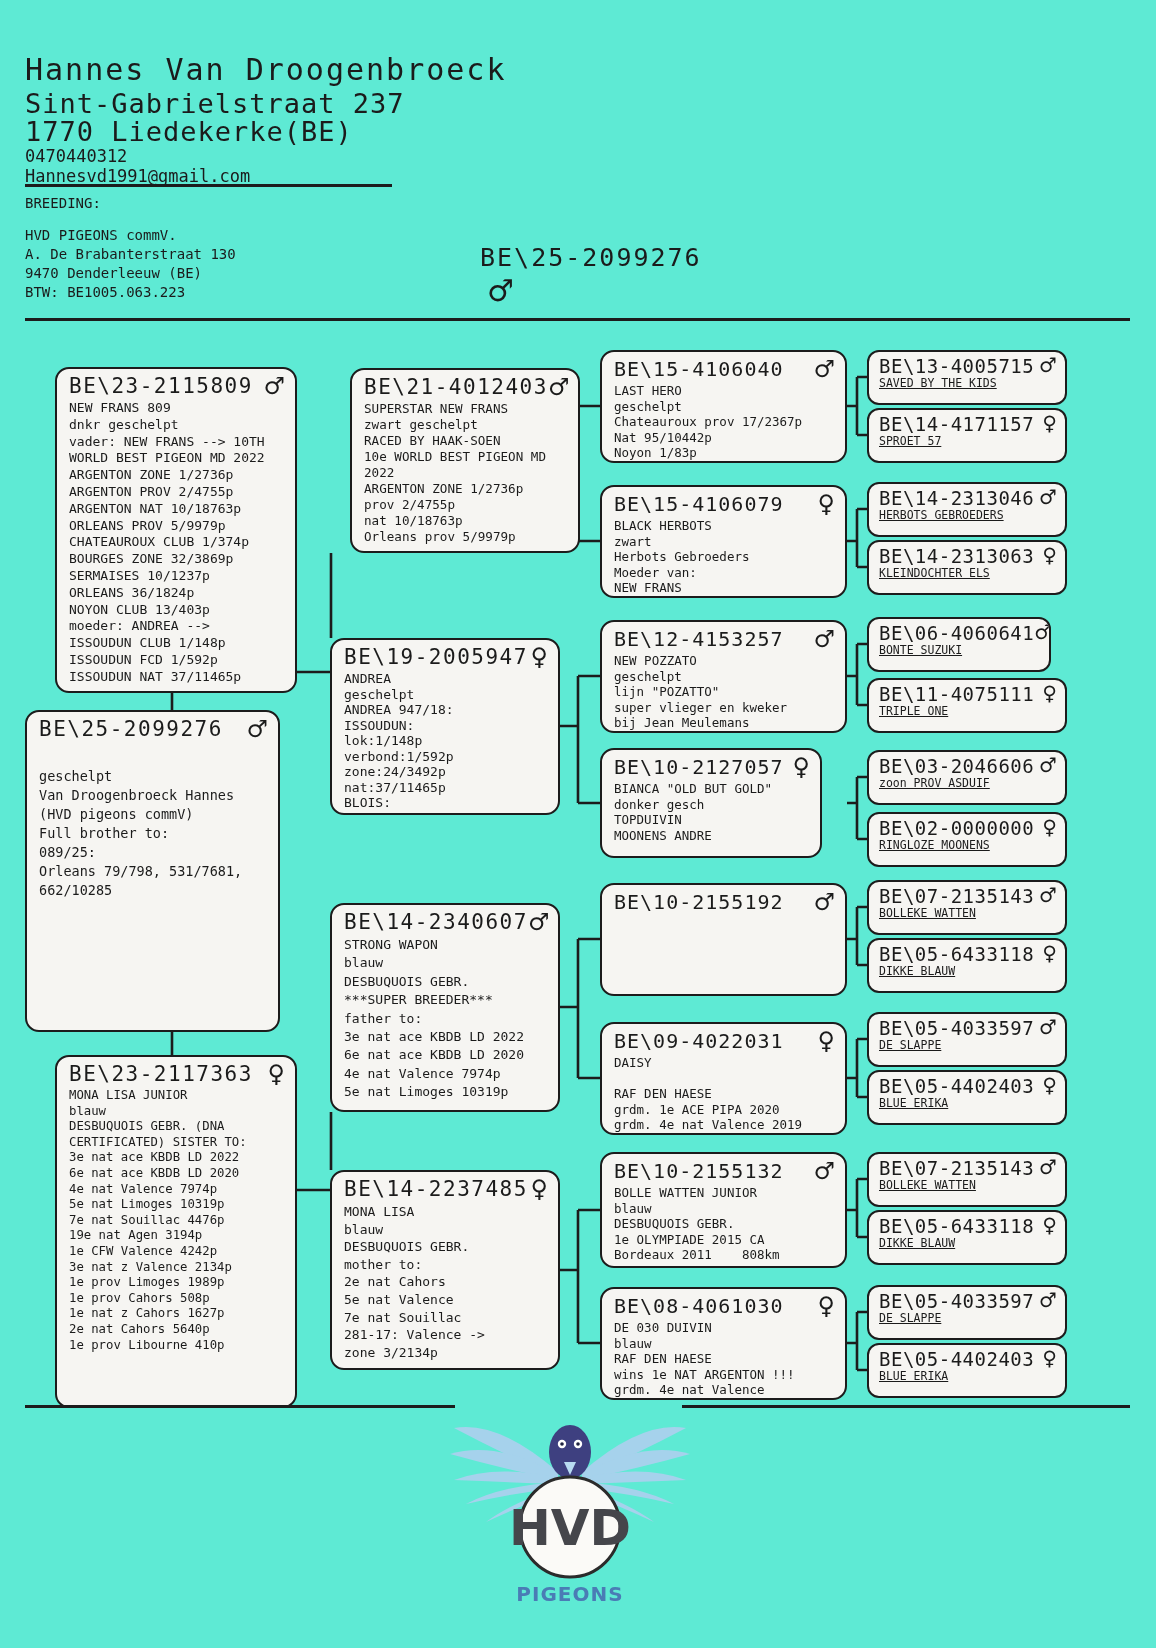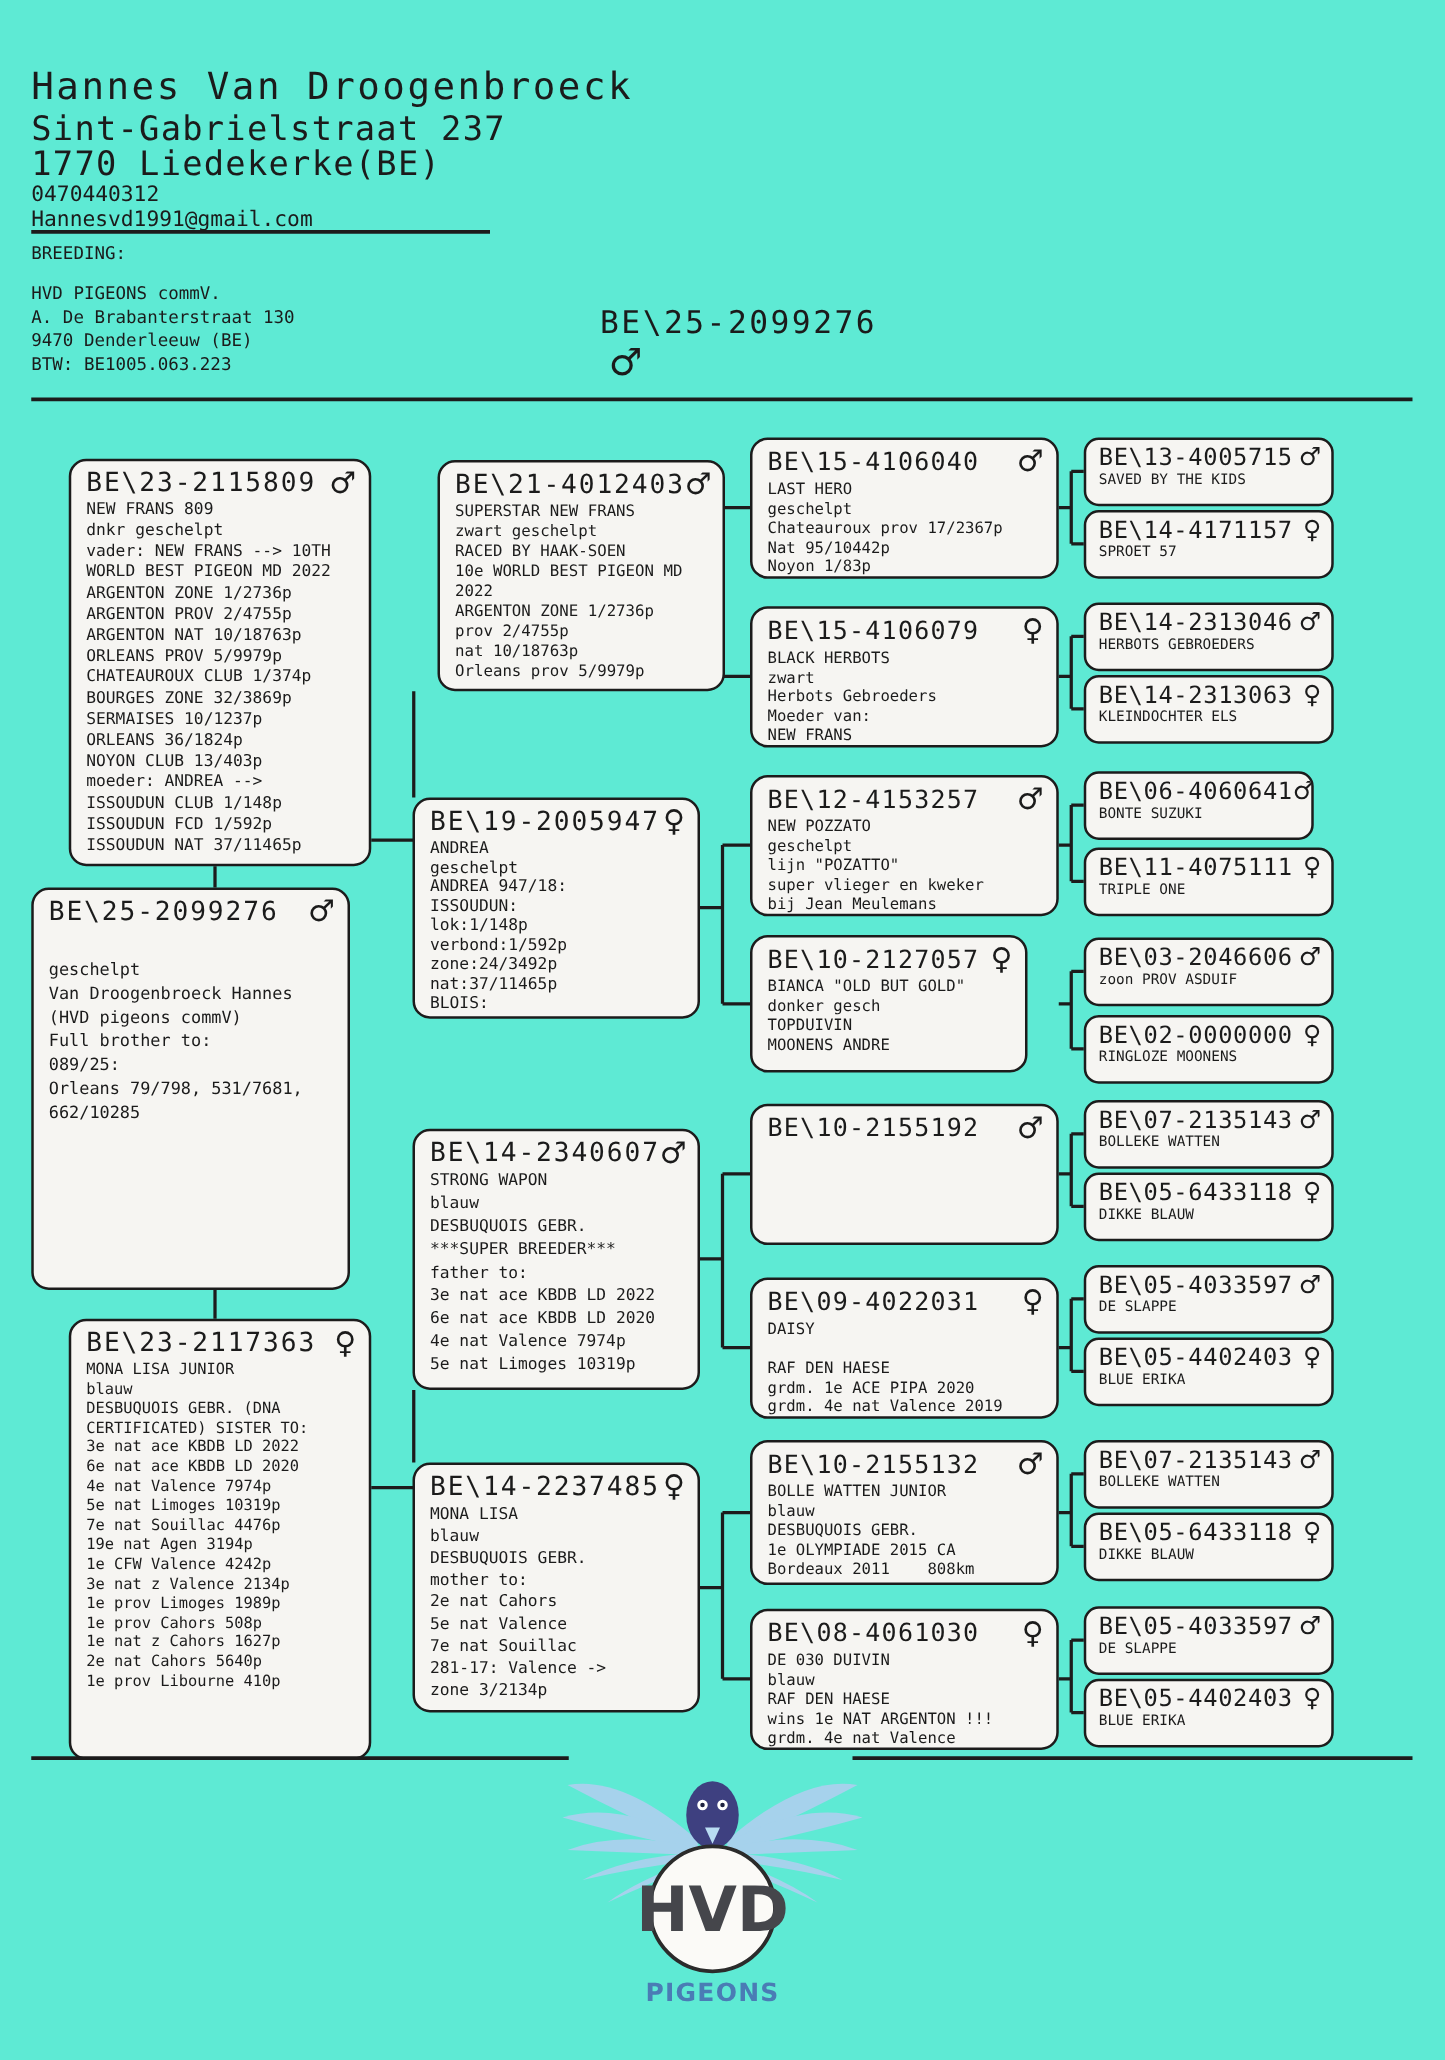--- a/index.html
+++ b/index.html
@@ -19,21 +19,21 @@
        box-sizing:border-box;padding:5px 10px 3px 12px;overflow:hidden;}
   .trow{display:flex;justify-content:space-between;align-items:flex-start;}
   .ring{font-size:21px;letter-spacing:1.5px;white-space:nowrap;}
   .sex{font-family:"DejaVu Sans",sans-serif;font-weight:bold;font-size:24px;line-height:1;margin-top:0px;}
   .body{font-size:13px;line-height:16.2px;white-space:pre;margin-top:2px;}
   .g4 .ring{font-size:20px;letter-spacing:1px;}
   .g4 .body{font-size:12.5px;line-height:15.5px;}
   .small{border-radius:12px;padding:3px 8px 2px 10px;}
   .small .ring{font-size:19px;letter-spacing:0.5px;}
   .small .sex{font-size:20px;}
-  .small .body{font-size:11.5px;line-height:13px;margin-top:0;}
+  .small .body{font-size:11.5px;line-height:13px;margin-top:0;text-decoration:underline;}
   svg{display:block;}
 </style>
 </head>
 <body>
 
 <div class="page">
 
   <div class="abs h-name" style="left:25px;top:52px;">Hannes Van Droogenbroeck</div>
   <div class="abs h-addr" style="left:25px;top:88px;">Sint-Gabrielstraat 237</div>
   <div class="abs h-addr" style="left:25px;top:116px;">1770 Liedekerke(BE)</div>

